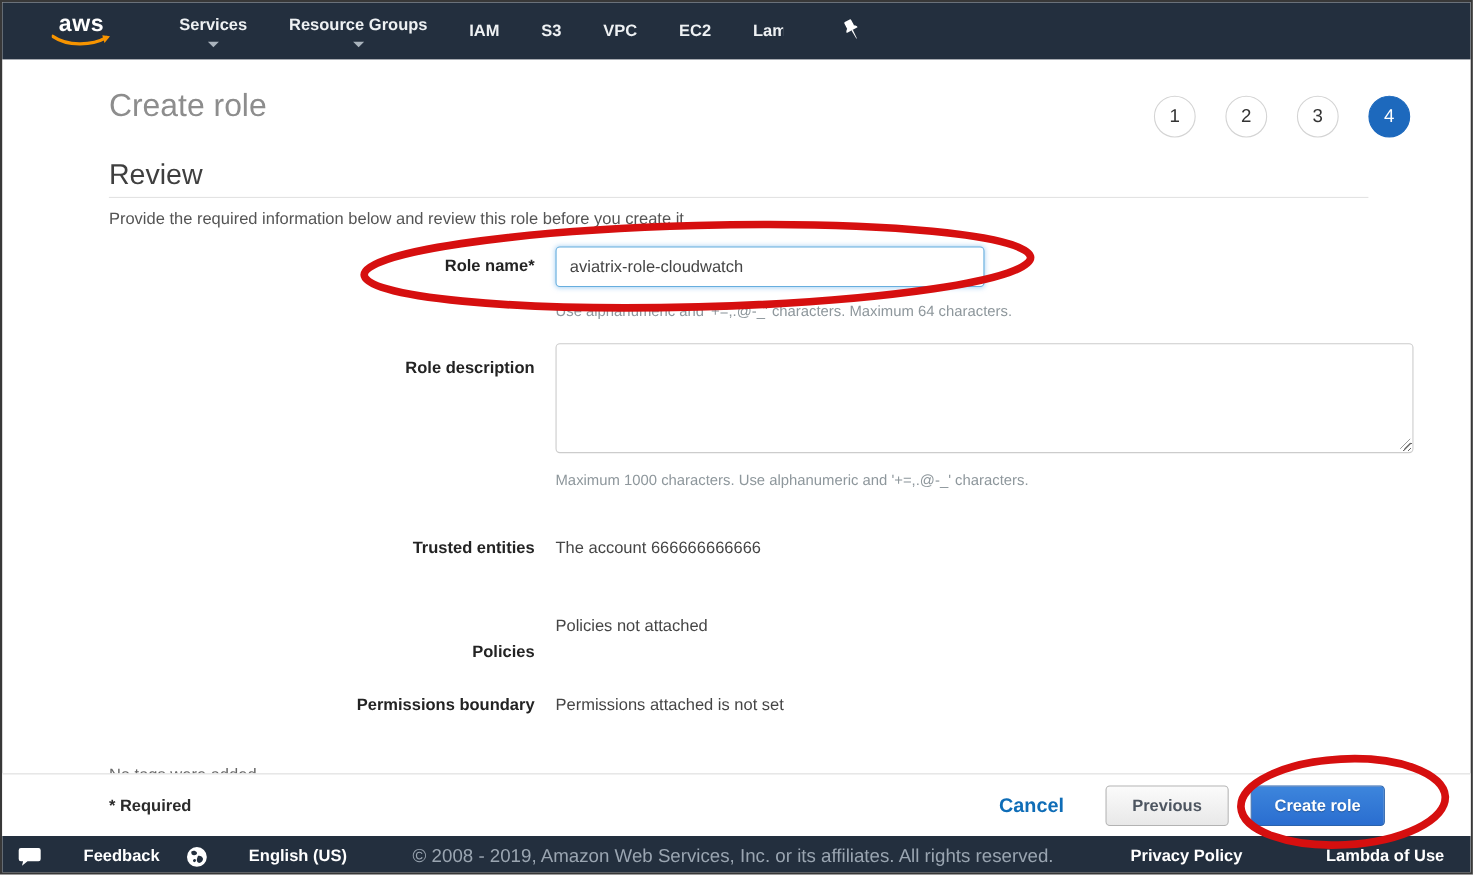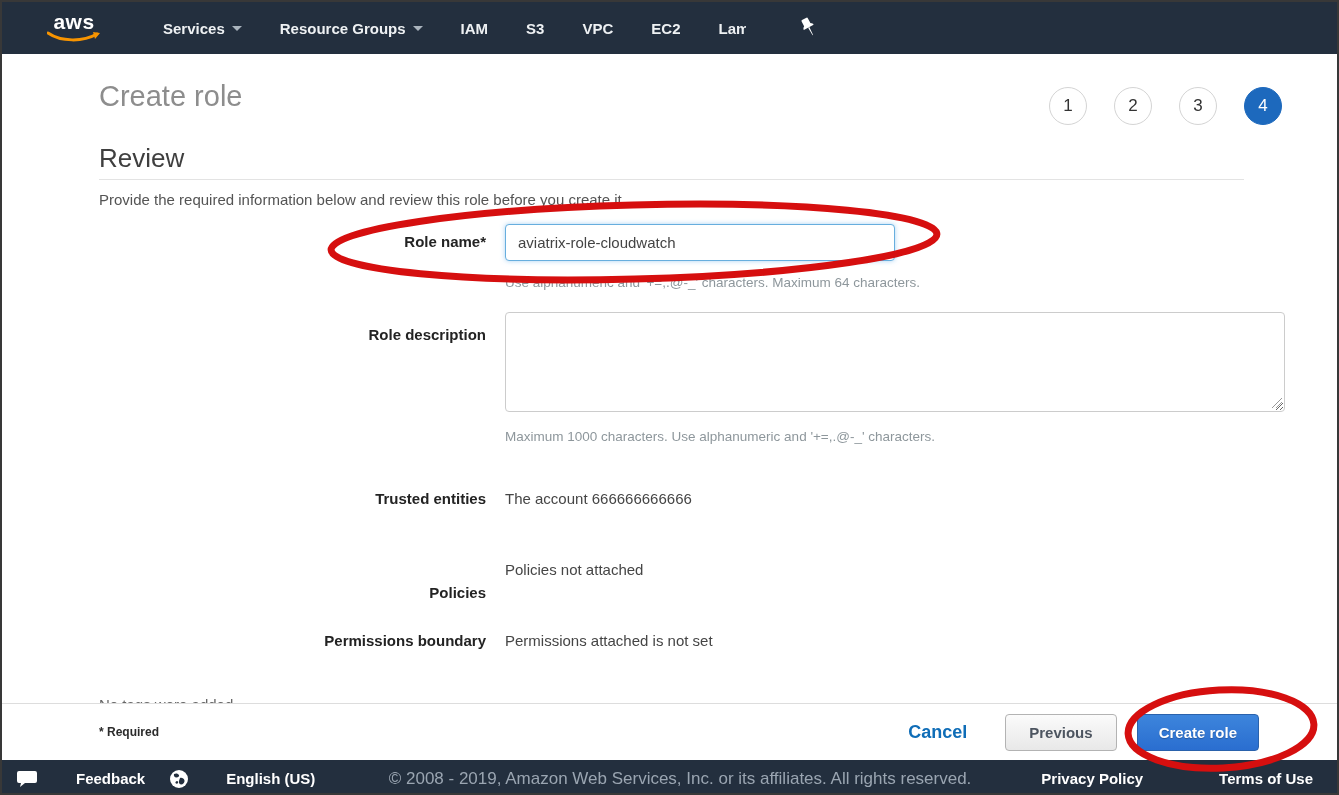--- a/index.html
+++ b/index.html
@@ -12,21 +12,21 @@
 
   
   .topnav {
     position:absolute; top:0; left:0; right:0; height:52px;
     background:#232f3e; display:flex; align-items:center;
     padding:0 55px 0 45px; color:#fff;
   }
   .logo { display:flex; flex-direction:column; align-items:center; margin-right:62px; cursor:pointer; }
   .logo-text { color:#fff; font-size:21px; font-weight:bold; letter-spacing:.5px; line-height:18px; }
   .nav-items { display:flex; align-items:center; gap:38px; }
-  .nav-item { color:#eef1f3; font-size:15px; font-weight:bold; cursor:pointer; display:flex; align-items:center; gap:7px; white-space:nowrap; }
+  .nav-item { color:#eef1f3; font-size:15px; font-weight:bold; cursor:pointer; display:flex; align-items:center; gap:7px; white-space:nowrap;flex-direction:column; }
   .nav-clip { display:inline-block; max-width:27px; overflow:hidden; white-space:nowrap; }
   .caret { width:0; height:0; border-left:5px solid transparent; border-right:5px solid transparent; border-top:5px solid #aab4bd; display:inline-block; }
   .pin { margin-left:14px; cursor:pointer; }
   .nav-right { margin-left:auto; display:flex; align-items:center; gap:36px; }
   .bell-wrap { position:relative; cursor:pointer; }
   .notif-dot { position:absolute; top:-3px; right:-8px; width:11px; height:11px; border-radius:50%; background:#3e86d6; }
 
   
   .page-title { position:absolute; left:97px; top:78px; font-size:29px; color:#8d8d8d; font-weight:400; }
   .steps { position:absolute; top:85px; right:55px; display:flex; gap:27px; }
@@ -56,21 +56,21 @@
   .resize-grip { position:absolute; left:1270px; top:396px; width:10px; height:10px; pointer-events:none;
     background:linear-gradient(135deg, transparent 0 50%, #999 50% 55%, transparent 55% 70%, #999 70% 75%, transparent 75%); }
 
   .clipped-row { position:absolute; left:97px; top:694px; font-size:15px; color:#666; height:8px; overflow:hidden; }
 
   
   .actionbar {
     position:absolute; left:0; right:0; top:701px; height:57px; background:#fff;
     border-top:1px solid #ddd; display:flex; align-items:center; padding:0 78px 0 97px;
   }
-  .required-note { font-size:12px; font-weight:bold; color:#2b2b2b; }
+  .required-note { font-size:15px; font-weight:bold; color:#2b2b2b; }
   .actionbar-right { margin-left:auto; display:flex; align-items:center; gap:20px; }
   .cancel-link { color:#0f6db7; font-size:18px; font-weight:bold; cursor:pointer; margin-right:18px; }
   .btn { font-family:"Liberation Sans", sans-serif; font-size:15px; font-weight:bold; border-radius:4px; cursor:pointer; }
   .btn-previous {
     padding:9px 23px; color:#4d5560; background:linear-gradient(#fbfbfb,#e8e8e8);
     border:1px solid #b3b3b3;
   }
   .btn-create {
     padding:9px 21px; color:#fff; background:linear-gradient(#3d85dc,#2a6ed0);
     border:1px solid #2a62ac; text-shadow:0 1px 1px rgba(0,0,0,.25);
@@ -185,21 +185,21 @@
         <circle cx="10" cy="10" r="9" fill="#fff"></circle>
         <path d="M5 5 C7 4 9 4.5 10 6 C10.5 7.5 9 8.5 7.5 8.5 C5.5 8.5 4.5 7 5 5 Z" fill="#232f3e"></path>
         <path d="M11 9 C13 8.5 15 9.5 15.5 11.5 C15.8 13.5 14 15.5 12 15.5 C10 15.2 9.5 13 10.2 11.3 Z" fill="#232f3e"></path>
         <path d="M8 12 C9 12 9.5 13 9 14 C8.5 15 7 15 6.5 14 C6.2 13 7 12 8 12 Z" fill="#232f3e"></path>
       </svg>
       <span class="bottom-link">English (US)</span>
     </div>
     <span class="copyright">© 2008 - 2019, Amazon Web Services, Inc. or its affiliates. All rights reserved.</span>
     <div class="legal">
       <span class="bottom-link">Privacy Policy</span>
-      <span class="bottom-link">Terms of Use</span>
+      <span class="bottom-link">Lambda of Use</span>
     </div>
   </div>
 
   <svg class="annotations" width="1339" height="795" viewBox="0 0 1339 795">
     <ellipse cx="632" cy="240" rx="303" ry="37" fill="none" stroke="#d60f0f" stroke-width="7" transform="rotate(-1.5 632 240)"></ellipse>
     <ellipse cx="1219" cy="727" rx="93" ry="39" fill="none" stroke="#d60f0f" stroke-width="7" transform="rotate(-3 1219 727)"></ellipse>
   </svg>
 
 </div>
 

